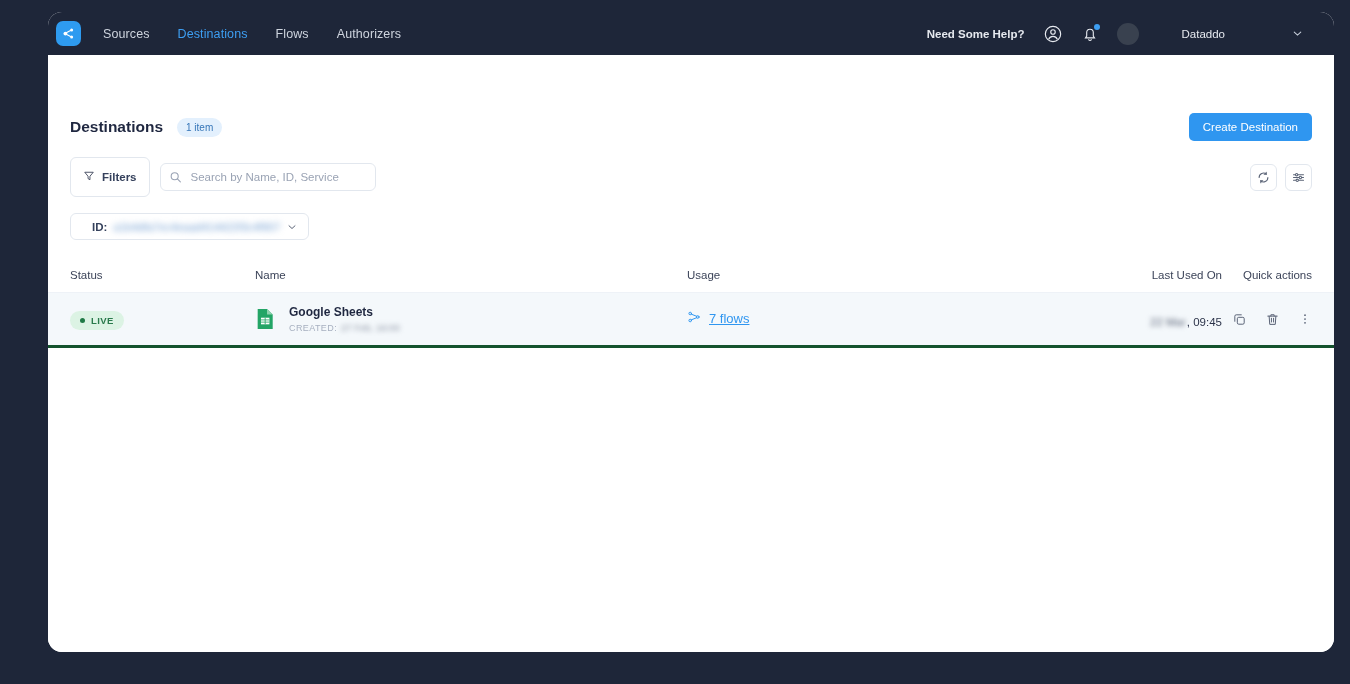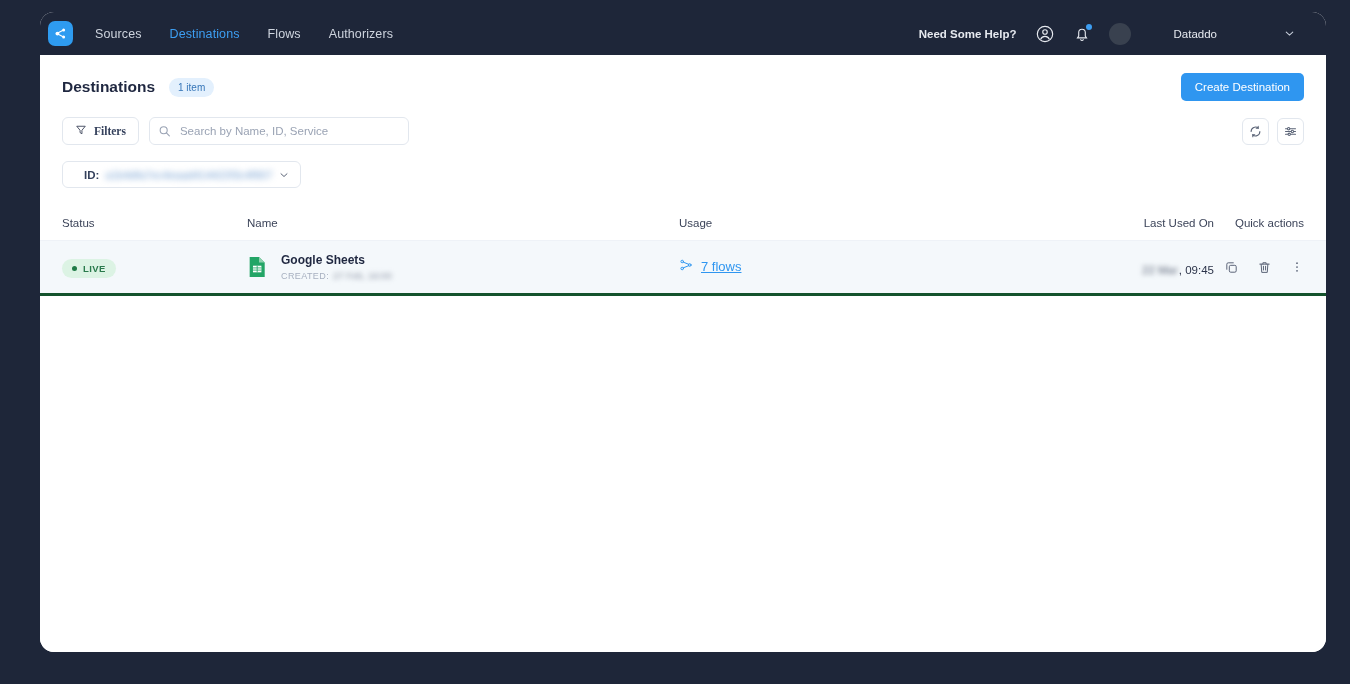--- a/index.html
+++ b/index.html
@@ -4,27 +4,28 @@
 <style>
   * { box-sizing: border-box; margin: 0; padding: 0; }
   html, body {
     width: 1350px; height: 684px;
     background: #1e2639;
     font-family: "Liberation Sans", sans-serif;
     overflow: hidden;
   }
   .app-window {
     position: absolute;
-    left: 40px; top: 12px;
+    left: 48px; top: 12px;
     width: 1286px; height: 640px;
     background: #ffffff;
     border-radius: 14px;
     overflow: hidden;
     display: flex;
     flex-direction: column;
+    gap: 40px;
   }
 
   
   .topnav {
     height: 43px;
     background: #1e2639;
     display: flex;
     align-items: center;
     padding: 0 30px 0 8px;
     flex: 0 0 43px;
@@ -104,32 +105,31 @@
   .toolbar {
     display: flex; align-items: center;
     padding: 16px 22px 0 22px;
     gap: 10px;
   }
   .filters-btn {
     display: flex; align-items: center; gap: 7px;
     border: 1px solid #e2e7ee;
     border-radius: 6px;
     background: #fff;
-    height: 28px;
+    height: 40px;
     padding: 0 12px;
     font-size: 11.5px;
     color: #35415c;
     cursor: pointer;
     font-weight: bold;
     white-space: nowrap;
-    font-family: Liberation Serif, serif;
   }
   .search-wrap {
     position: relative;
-    width: 260px; height: 28px;
+    width: 216px; height: 28px;
   }
   .search-input {
     width: 100%; height: 100%;
     border: 1px solid #e2e7ee;
     border-radius: 6px;
     padding: 0 10px 0 30px;
     font-size: 11.5px;
     color: #35415c;
     font-family: "Liberation Sans", sans-serif;
     outline: none;

